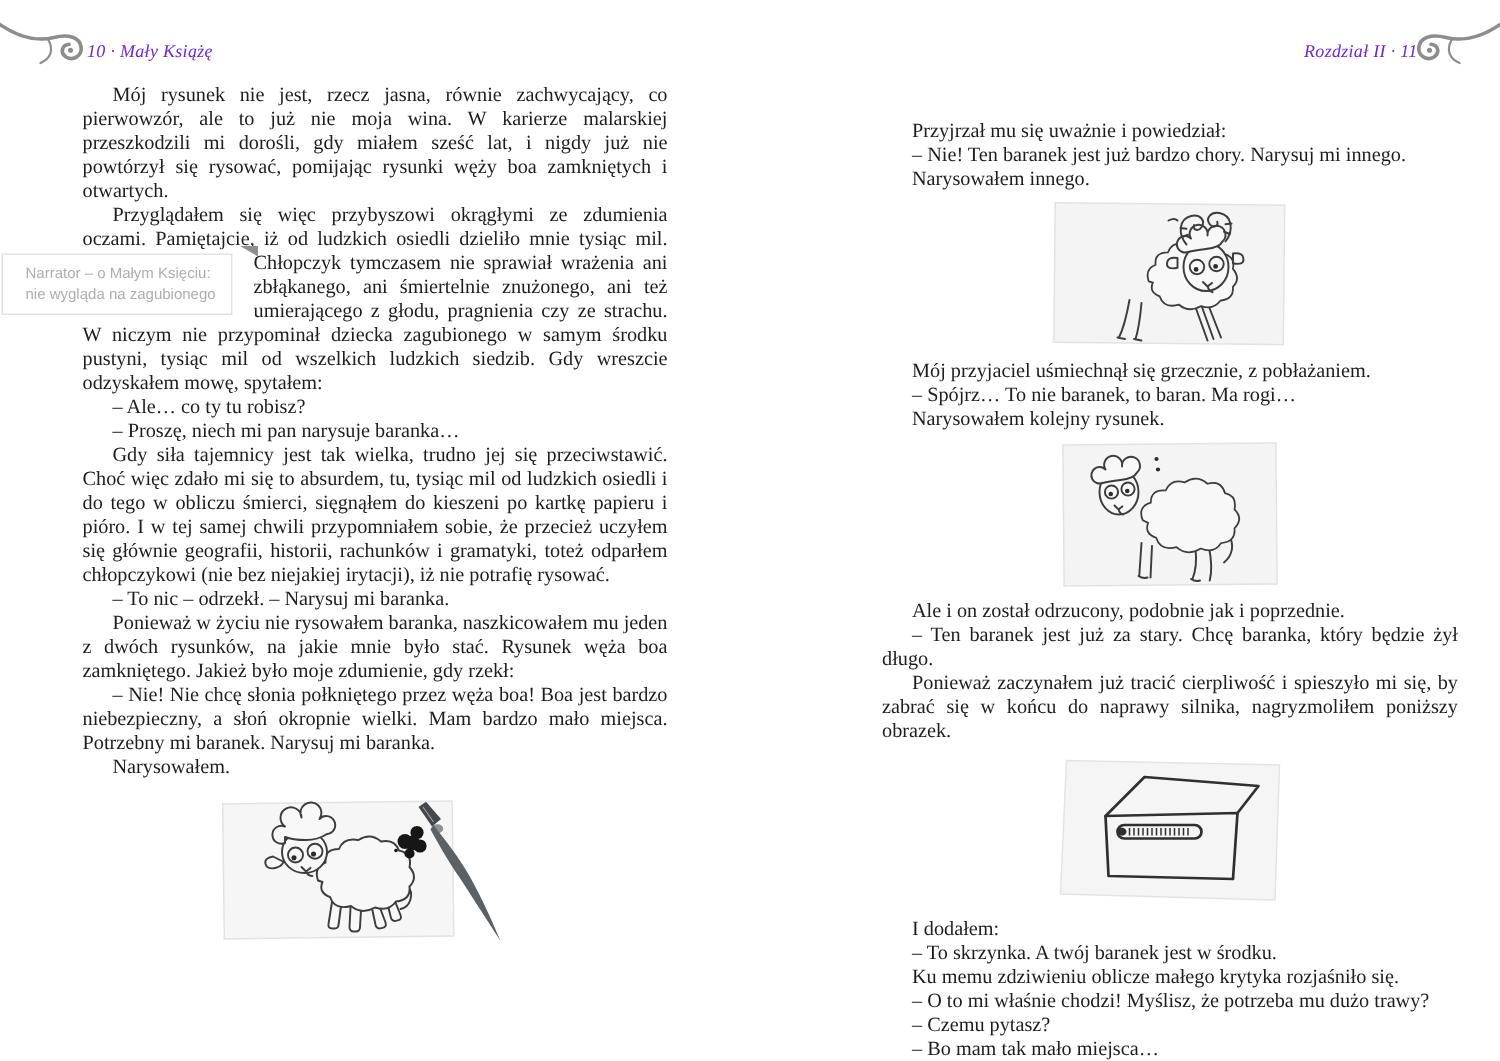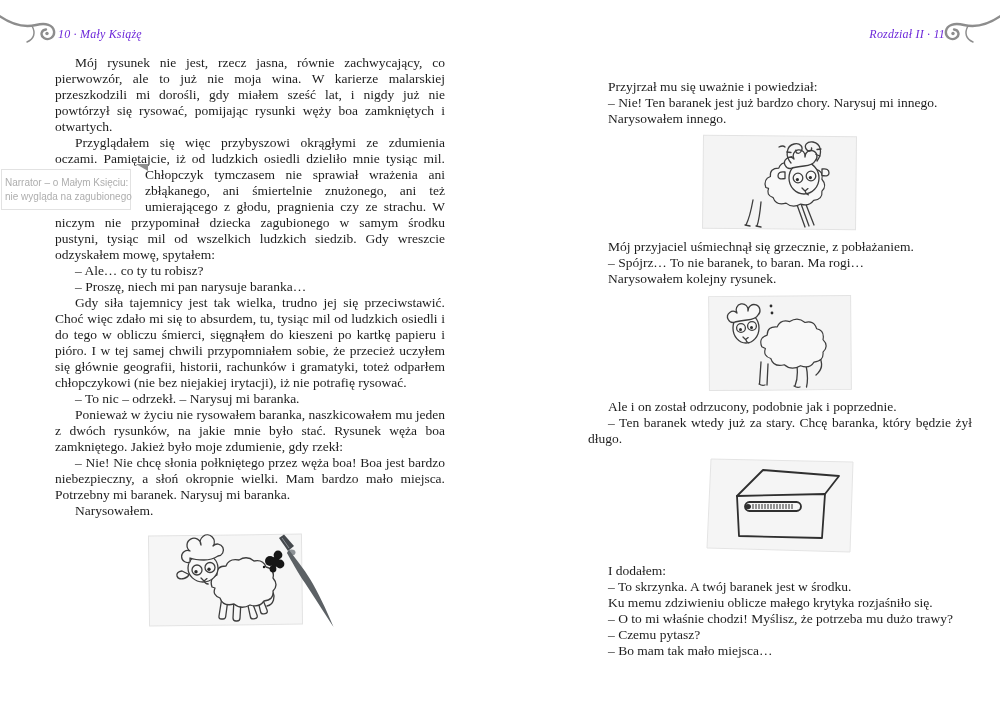--- a/index.html
+++ b/index.html
@@ -15,21 +15,21 @@
   #orn-right{right:-2px;transform:scaleX(-1);}
   
   .col{position:absolute;top:55px;}
   #col-left{left:55px;width:390px;}
   #col-right{left:588px;width:384px;margin-top:24px;}
   .para{margin:0;font-size:13.5px;line-height:16px;text-align:justify;text-indent:20px;}
   
   .wrap-group{overflow:visible;}
   .note-spacer{float:left;width:1px;height:32px;margin-left:-1px;}
   .margin-note{float:left;clear:left;position:relative;width:122px;margin:2px 14px 4px -54px;
-               padding:6px 3px 5px;border:1px solid #e2e2e2;background:#fff;text-align:center;
+               padding:6px 15px 5px;border:1px solid #e2e2e2;background:#fff;text-align:center;
                font-family:"Liberation Sans",sans-serif;font-size:10px;line-height:1.4;
                color:#aeaeae;text-indent:0;}
   .margin-note .nl{display:block;white-space:nowrap;}
   .note-arrow{position:absolute;top:-6px;right:-18px;width:0;height:0;
               border-top:7px solid #8f8f8f;border-left:12px solid transparent;}
   
   .illus-left{position:relative;width:202px;height:104px;margin:12px 0 0 93px;}
   .illus-right{position:relative;width:158px;margin:7px auto;}
   svg .sk{stroke:#3d3d3d;stroke-width:1.3;fill:none;stroke-linecap:round;stroke-linejoin:round;}
   svg .skf{stroke:#3d3d3d;stroke-width:1.3;fill:#f8f8f8;stroke-linecap:round;stroke-linejoin:round;}
@@ -190,21 +190,22 @@
           <circle class="skf" cx="51" cy="32" r="4.4" fill="#fdfdfd"></circle>
           <circle cx="39.5" cy="35.4" r="1.5" fill="#2c2c2c"></circle>
           <circle cx="50.5" cy="33.4" r="1.5" fill="#2c2c2c"></circle>
 
           <path class="sk" d="M42 43 l2.6 2.6 l2.6-2 M44.8 45.6 q.4 2.6 3 3.4"></path>
         </g>
       </svg>
     </div>
 
     <p class="para">Ale i on został odrzucony, podobnie jak i poprzednie.</p>
-    <p class="para">– Ten baranek wtedy już za stary. Chcę baranka, który będzie żył długo.</p>
+    <p class="para">– Ten baranek jest już za stary. Chcę baranka, który będzie żył długo.</p>
+    <p class="para">Ponieważ zaczynałem już tracić cierpliwość i spieszyło mi się, by zabrać się w końcu do naprawy silnika, nagryzmoliłem poniższy obrazek.</p>
 
     <div class="illus-right" style="height:102px;">
       <svg width="158" height="102" viewBox="0 0 158 102">
         <polygon points="10,5 152,8 149,98 6,94" fill="#f5f5f5" stroke="#e4e4e4"></polygon>
         <g>
           <path class="bx" d="M36 42 L124 40 L121 84 L38 82 Z"></path>
           <path class="bx" d="M36 42 L62 16 L138 22 L124 40" stroke-width="2.2"></path>
           <path class="bx" d="M48.5 48 h47 a4.5 4.5 0 0 1 0 9 h-47 a4.5 4.5 0 0 1 0-9 Z" stroke-width="1.5"></path>
           <path d="M52 50 v5 M55 50 v5 M58 50 v5 M61 50 v5 M64 50 v5 M67 50 v5 M70 50 v5 M73 50 v5 M76 50 v5 M79 50 v5 M82 50 v5 M85 50 v5 M88 50 v5 M91 50 v5" stroke="#2f2f2f" stroke-width="1" fill="none"></path>
           <ellipse cx="47" cy="52.5" rx="3" ry="2.6" fill="#2f2f2f"></ellipse>

